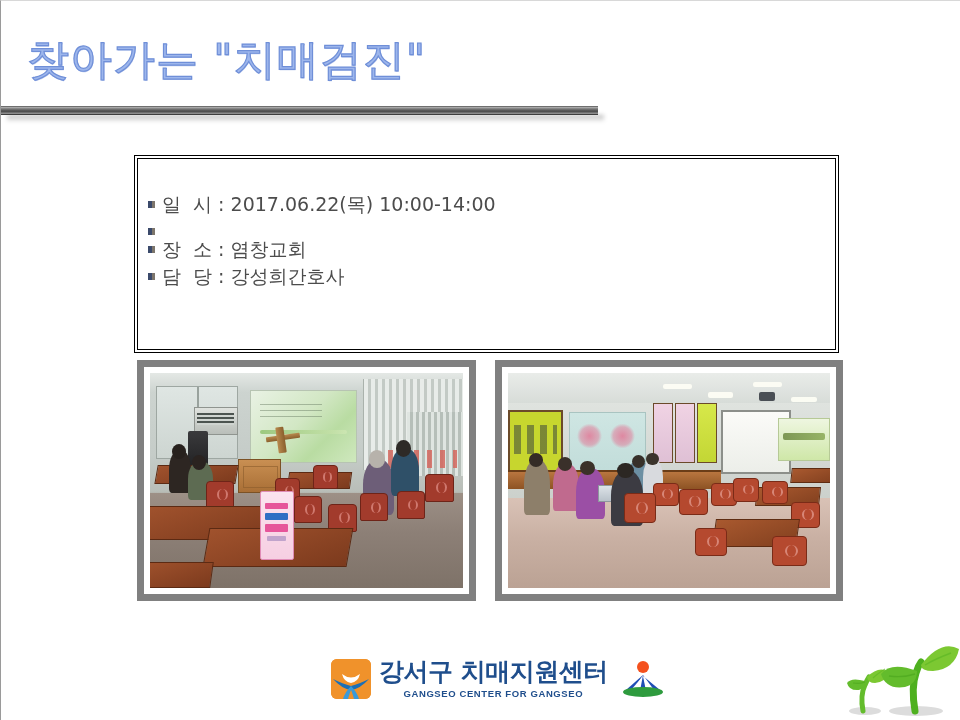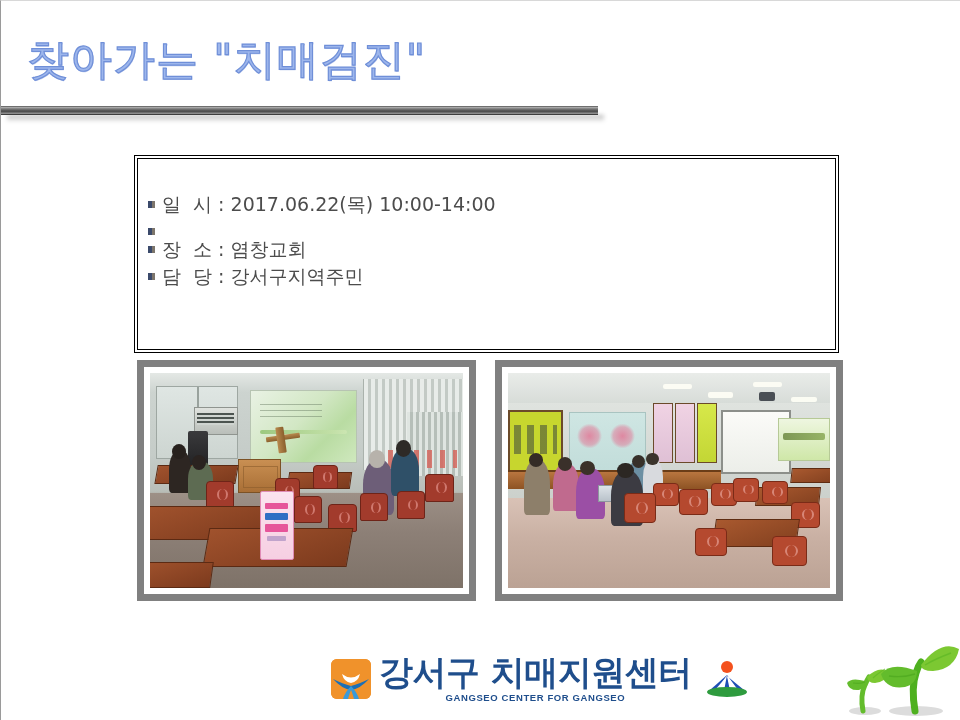--- a/index.html
+++ b/index.html
@@ -283,21 +283,21 @@
     position:relative;
     width:40px; height:40px;
     background:#f0922b;
     border-radius:6px;
     flex:0 0 auto;
     overflow:visible;
   }
   .logo-text-block{ display:flex; flex-direction:column; justify-content:center; }
   .logo-kr{
     font-family:"DejaVu Sans","Liberation Sans",sans-serif;
-    font-size:34px; font-weight:700; color:#1f4e8c;
+    font-size:25px; font-weight:700; color:#1f4e8c;
     letter-spacing:-0.5px; line-height:1.05; white-space:nowrap;
   }
   .logo-en{
     font-family:"Liberation Sans",sans-serif;
     font-size:9.5px; font-weight:700; color:#1f4e8c;
     letter-spacing:0.6px; text-align:center; margin-top:2px; white-space:nowrap;
   }
   .gangseo-mark{ width:46px; height:40px; flex:0 0 auto; margin-left:4px; }
 
   
@@ -323,21 +323,21 @@
       </li>
       <li class="info-item">
         <span class="bullet"></span>
       </li>
       <li class="info-item">
         <span class="bullet"></span>
         <span class="info-label">장  소 : 염창교회</span>
       </li>
       <li class="info-item">
         <span class="bullet"></span>
-        <span class="info-label">담  당 : 강서구지역주민</span>
+        <span class="info-label">담  당 : 강성희간호사</span>
       </li>
     </ul>
   </div>
 
   <div class="photo-frame" id="photo-left">
     <div class="photo-mat">
       <div class="photo-canvas">
         <div class="p1-wall"></div>
         <div class="p1-ceiling"></div>
         <div class="p1-window"></div>

